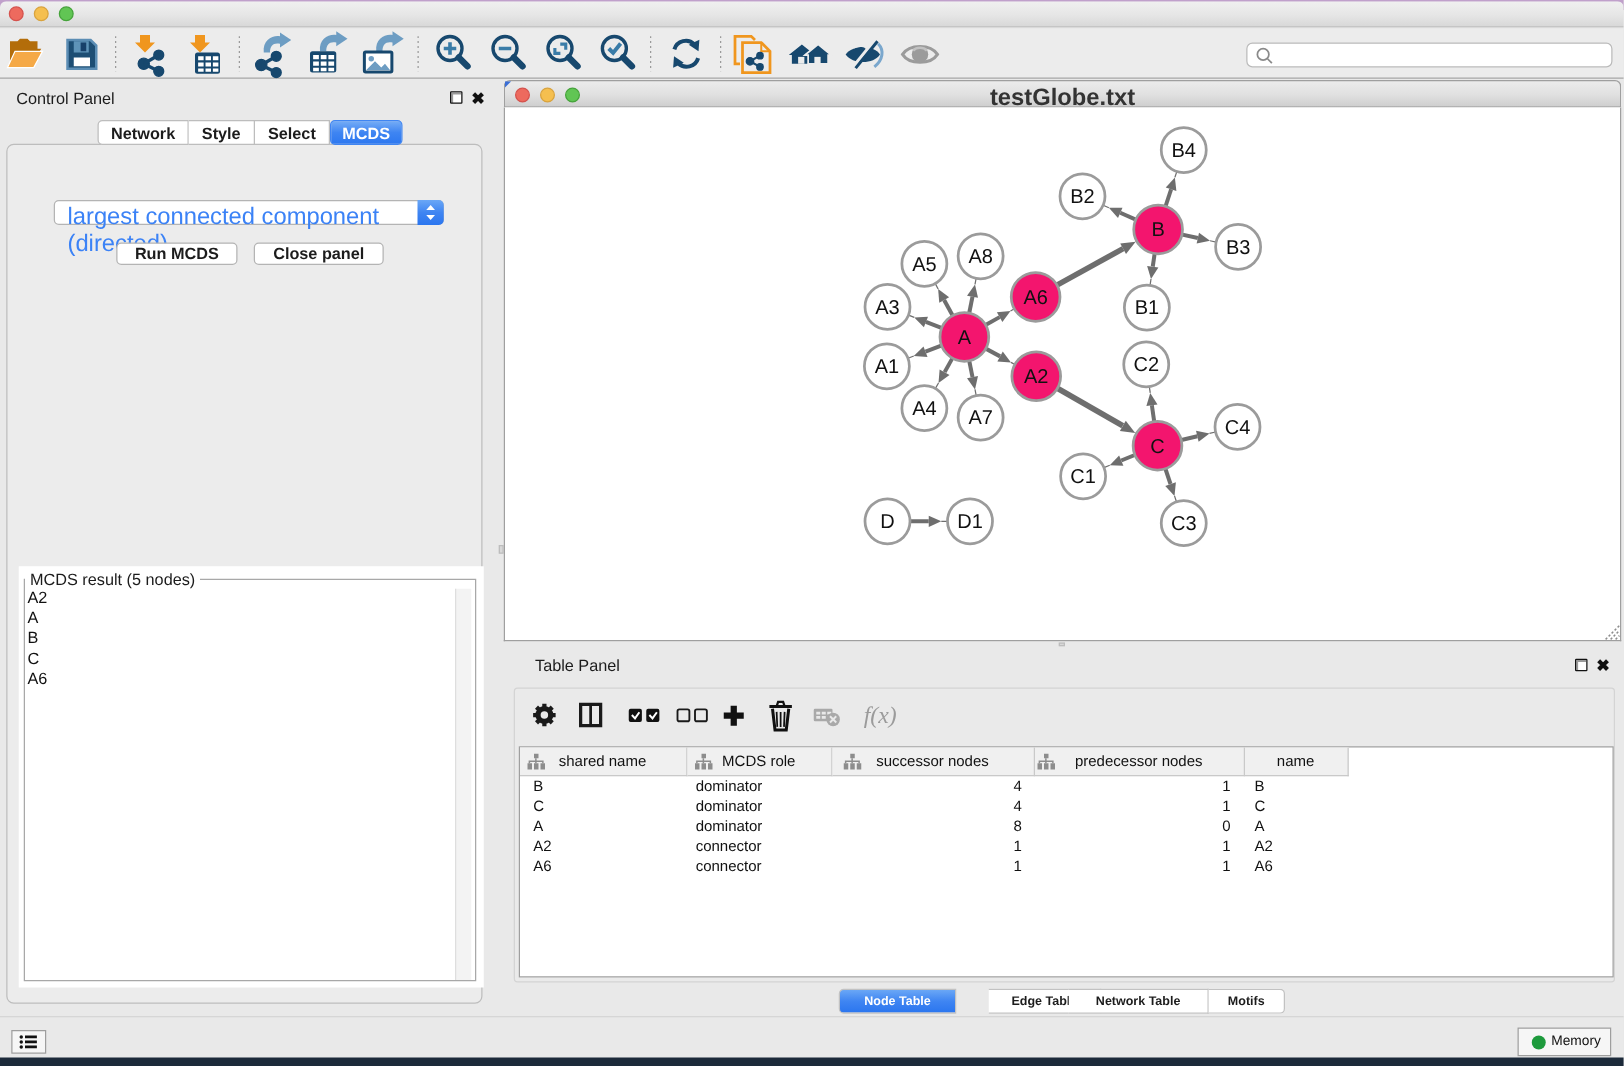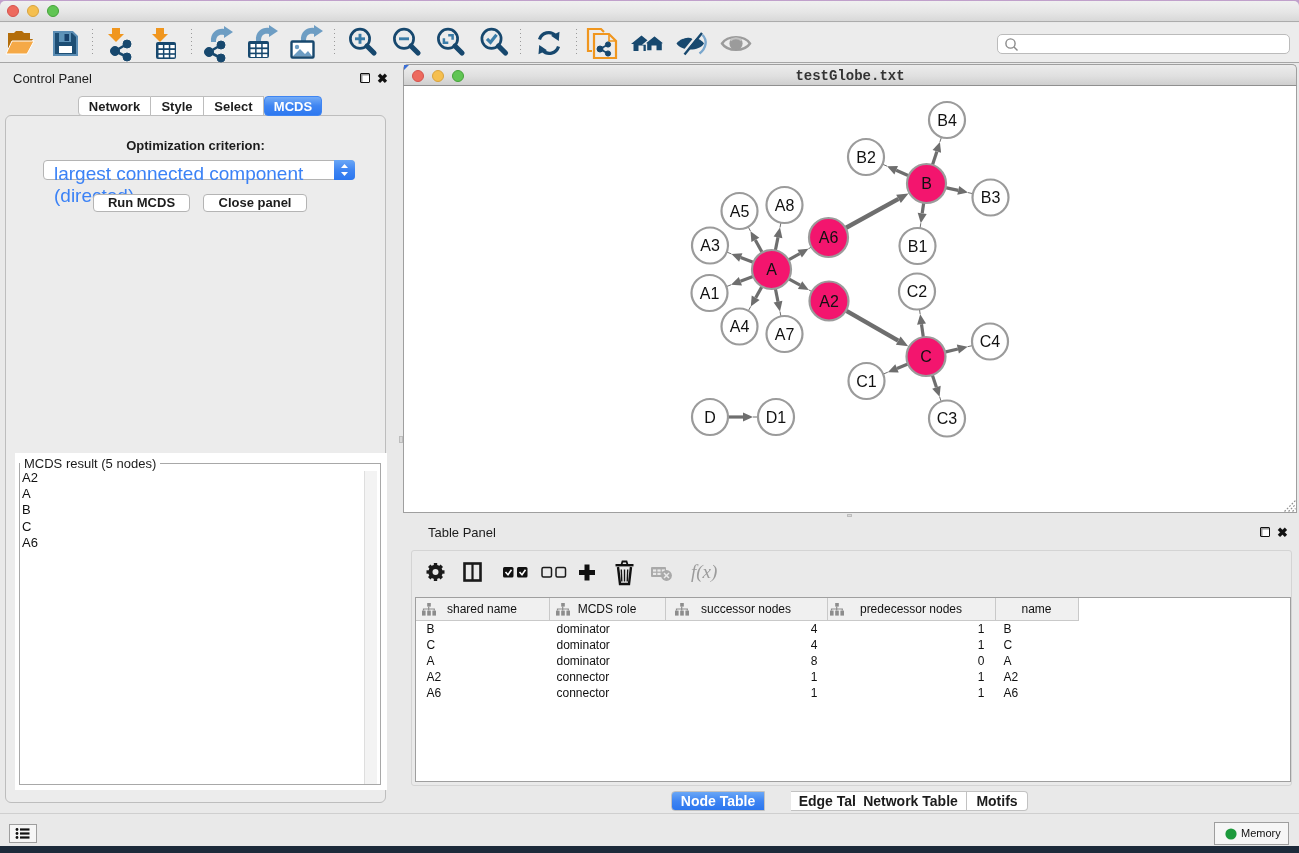--- a/index.html
+++ b/index.html
@@ -55,36 +55,36 @@
   line-height:16.2px; }
 #resultbox .sbar { position:absolute; left:349px; top:18px; width:13px; height:313px;
   background:#f3f3f3; border-left:1px solid #dedede; }
 
 #netwin { left:403px; top:64px; width:894px; height:449px; }
 #net-titlebar { position:absolute; left:0; top:0; width:894px; height:22px;
   background:linear-gradient(180deg,#ececec 0%,#e0e0e0 55%,#cfcfcf 100%);
   border:1px solid #9f9f9f; border-bottom:1px solid #8f8f8f;
   border-radius:5px 5px 0 0; }
 #net-titlebar .title { position:absolute; left:0; right:0; top:3px; text-align:center;
-  font-size:14px; font-weight:bold; color:#333;font-family:Liberation Mono, monospace; }
+  font-size:19px; font-weight:bold; color:#333; }
 #net-canvas { position:absolute; left:0; top:22px; width:894px; height:427px;
   background:#ffffff; border:1px solid #9f9f9f; border-top:none; }
 
 #tp-title { left:416px; top:525px; font-size:13px; color:#1c1c1c;margin-left:12px; }
 #tp-box { left:411px; top:550px; width:881px; height:236px;
   border:1px solid #d4d4d4; border-radius:3px; background:#eaeaea; }
 #tp-toolbar { left:414px; top:551px; width:876px; height:45px; }
 #tp-table { left:414.5px; top:597px; width:876px; height:185px; background:#ffffff;
   border:1px solid #9f9f9f; }
 .th { position:absolute; top:0; height:23px; background:#f0f0f0;
   border-right:1px solid #c9c9c9; border-bottom:1px solid #c9c9c9;
   font-size:12px; color:#111; text-align:center; line-height:22px; }
 .td { position:absolute; font-size:12px; color:#111; height:16px; line-height:16px; }
 .btab { position:absolute; top:791px; height:20px; background:#ffffff;
-  border:1px solid #c2c2c2; border-left:none; font-size:14px; font-weight:bold; color:#1c1c1c;
+  border:1px solid #c2c2c2; border-left:none; font-size:10px; font-weight:bold; color:#1c1c1c;
   text-align:center; line-height:19px; }
 .btab.sel { background:linear-gradient(180deg,#6aa7f6 0%,#3f85f2 50%,#2b76ef 100%);
   color:#fff; }
 
 #statussep { left:0; top:813px; width:1299px; height:1px; background:#cfcfcf; }
 #statusbar { left:0; top:814px; width:1299px; height:32px; background:#e9e9e9; }
 #listbtn { position:absolute; left:9px; top:10px; width:28px; height:19px;
   background:#f6f6f6; border:1px solid #9e9e9e; }
 #membtn { position:absolute; left:1214px; top:8px; width:75px; height:23px;
   background:#f6f6f6; border:1px solid #9e9e9e; font-size:11px; color:#111; }
@@ -254,21 +254,20 @@
 </div>
 </div>
 <div class="abs" id="cp-title">Control Panel</div>
 <div class="wbtn" style="left:360px;top:73px"></div>
 <div class="xbtn" style="left:377px;top:74px">✖</div>
 <div class="cptab" style="left:78px;width:73px;border-radius:4px 0 0 4px">Network</div>
 <div class="cptab" style="left:151px;width:53px;border-left:none">Style</div>
 <div class="cptab" style="left:204px;width:60px;border-left:none">Select</div>
 <div class="cptab sel" style="left:264px;width:58px">MCDS</div>
 <div class="abs" id="cp-panel">
-  <div class="abs" id="opt-label">Optimization criterion:</div>
   <div class="abs" id="dropdown">
     <div class="dtext">largest connected component (directed)</div>
     <div class="stepper">
       <svg width="21" height="20" viewBox="0 0 21 20" style="position:absolute;left:0;top:0">
         <path d="M7 8 L10.5 4 L14 8 Z" fill="#ffffff"></path>
         <path d="M7 12 L10.5 16 L14 12 Z" fill="#ffffff"></path>
       </svg>
     </div>
   </div>
   <div class="pbtn" style="left:87px;width:97px">Run MCDS</div>

